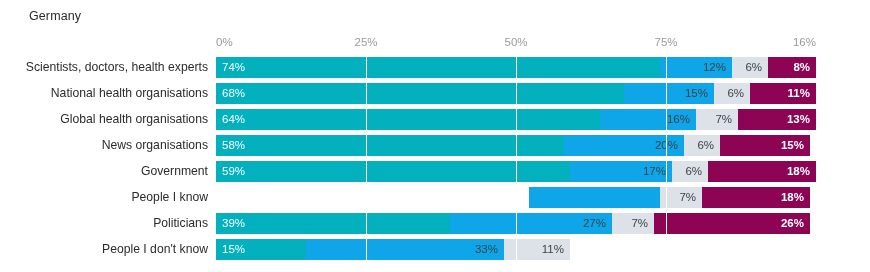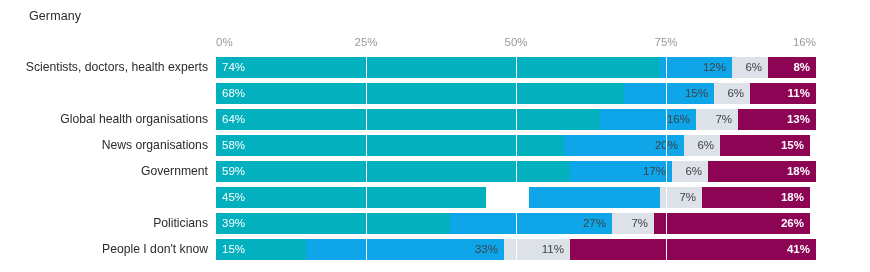--- a/index.html
+++ b/index.html
@@ -148,20 +148,21 @@
           </div>
           <div class="seg dontknow" style="left: 516px; width: 36px;">
             <span class="seg-label">6%</span>
           </div>
           <div class="seg distrust" style="left: 552px; width: 48px;">
             <span class="seg-label">8%</span>
           </div>
         </div>
       </div>
       <div class="row">
+        <div class="row-label">National health organisations</div>
         <div class="bar-track">
           <div class="seg trust" style="left: 0px; width: 408px;">
             <span class="seg-label">68%</span>
           </div>
           <div class="seg neutral" style="left: 408px; width: 90px;">
             <span class="seg-label">15%</span>
           </div>
           <div class="seg dontknow" style="left: 498px; width: 36px;">
             <span class="seg-label">6%</span>
           </div>
@@ -215,24 +216,22 @@
           </div>
           <div class="seg dontknow" style="left: 456px; width: 36px;">
             <span class="seg-label">6%</span>
           </div>
           <div class="seg distrust" style="left: 492px; width: 108px;">
             <span class="seg-label">18%</span>
           </div>
         </div>
       </div>
       <div class="row">
-        <div class="bar-track">
-          <div class="seg trust" style="left: 0px; width: 270px;">
-            <span class="seg-label">45%</span>
-          </div>
+        <div class="row-label">People I know</div>
+        <div class="bar-track">
           <div class="seg neutral" style="left: 270px; width: 174px; margin-left: 43px;">
             <span class="seg-label">29%</span>
           </div>
           <div class="seg dontknow" style="left: 444px; width: 42px;">
             <span class="seg-label">7%</span>
           </div>
           <div class="seg distrust" style="left: 486px; width: 108px;">
             <span class="seg-label">18%</span>
           </div>
         </div>
@@ -258,23 +257,20 @@
         <div class="row-label">People I don't know</div>
         <div class="bar-track">
           <div class="seg trust" style="left: 0px; width: 90px;">
             <span class="seg-label">15%</span>
           </div>
           <div class="seg neutral" style="left: 90px; width: 198px;">
             <span class="seg-label">33%</span>
           </div>
           <div class="seg dontknow" style="left: 288px; width: 66px;">
             <span class="seg-label">11%</span>
-          </div>
-          <div class="seg distrust" style="left: 354px; width: 246px;">
-            <span class="seg-label">41%</span>
           </div>
         </div>
       </div>
     </div>
 
   <div class="gridlines">
       <div class="gridline" style="left: 150px;"></div>
       <div class="gridline" style="left: 300px;"></div>
       <div class="gridline" style="left: 450px;"></div>
     </div>

